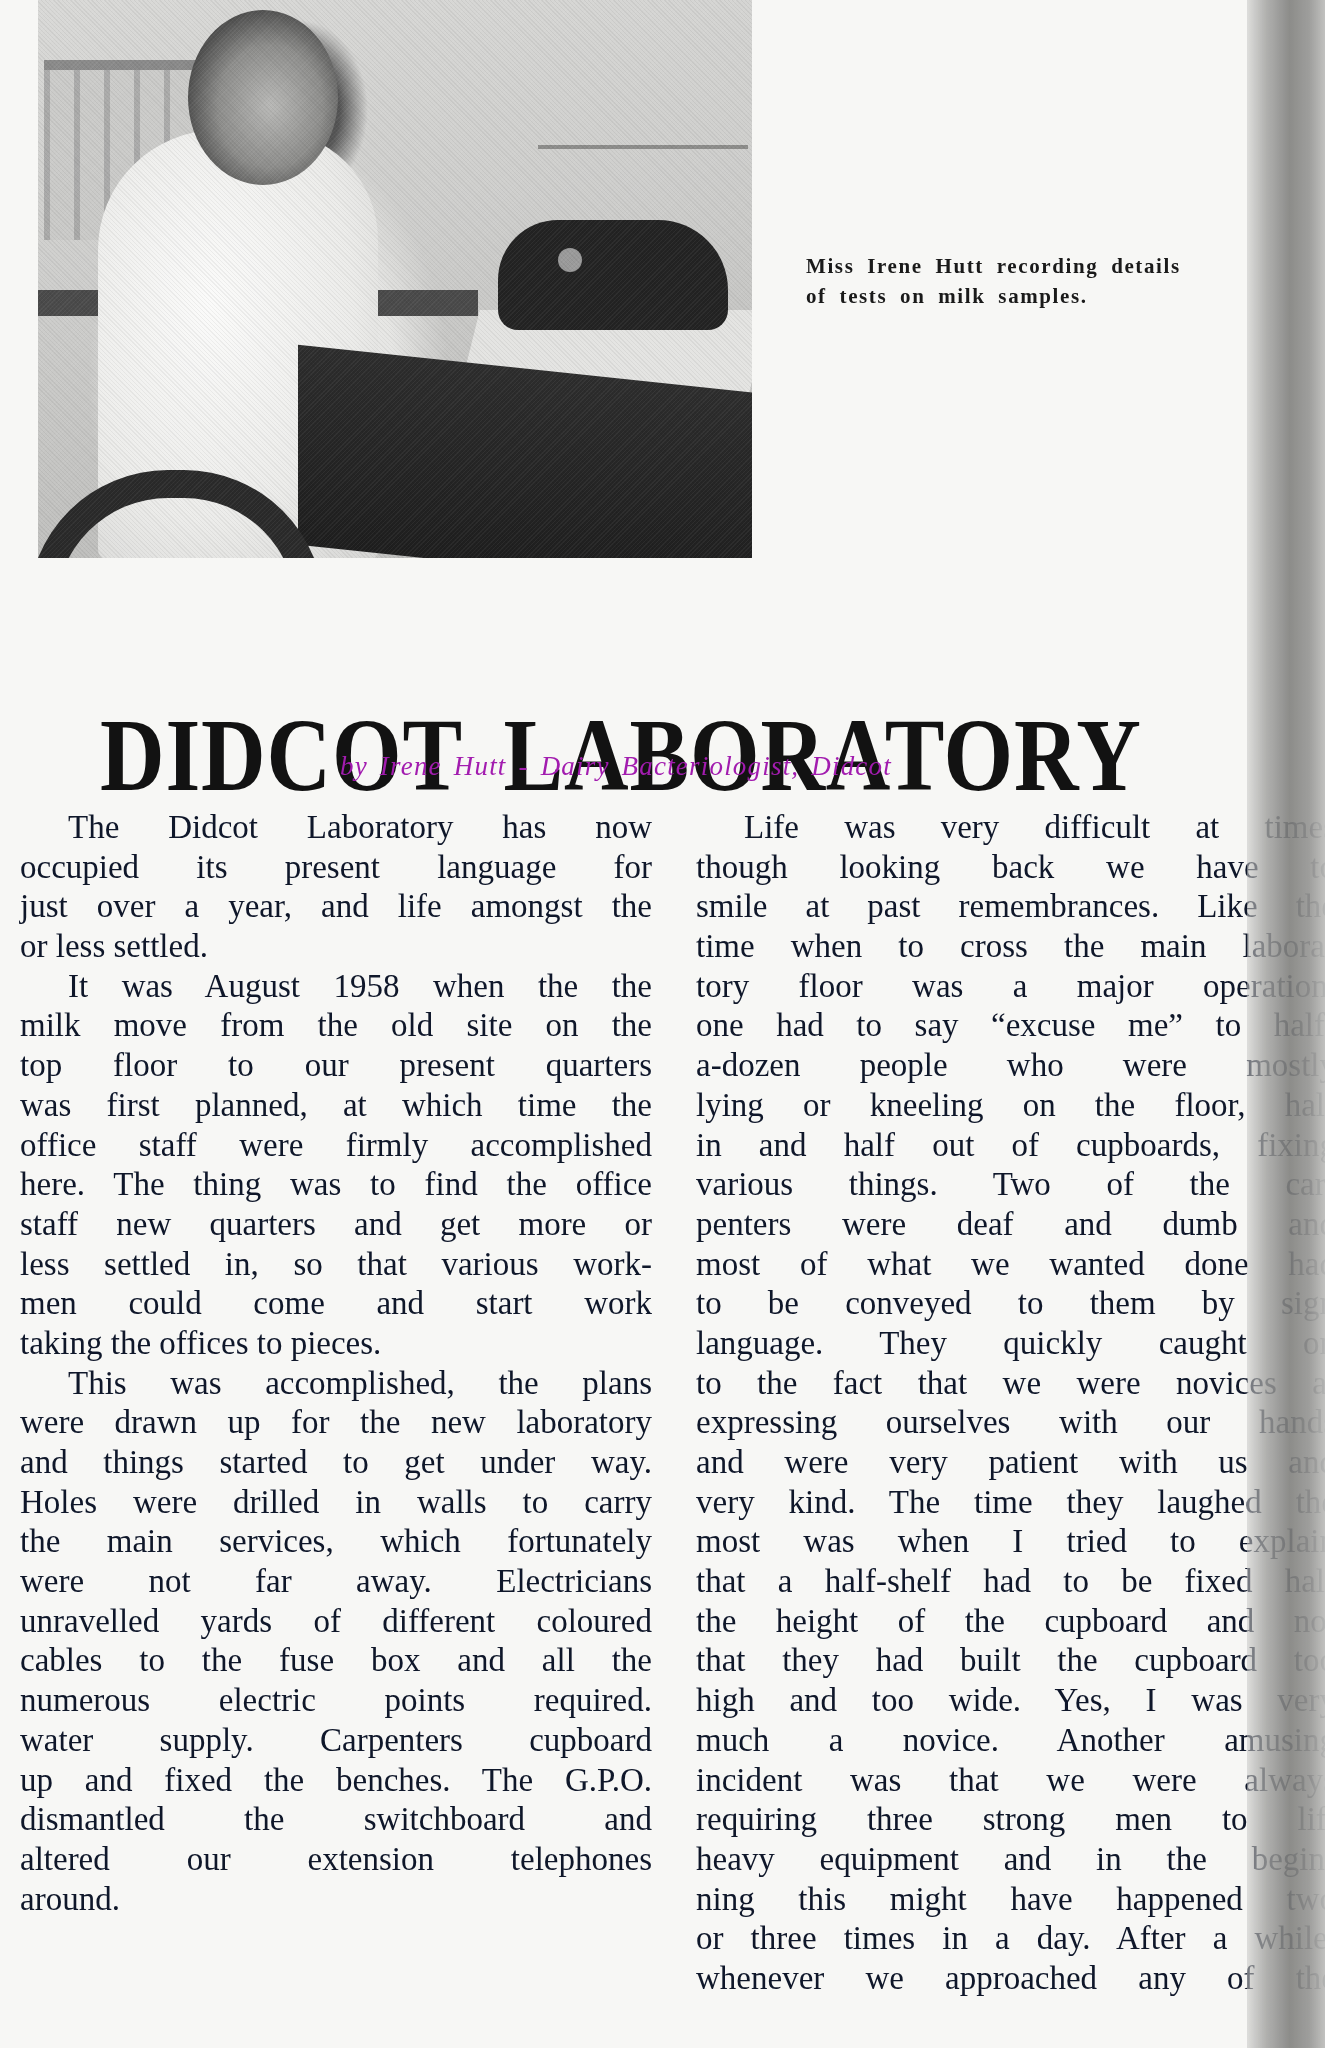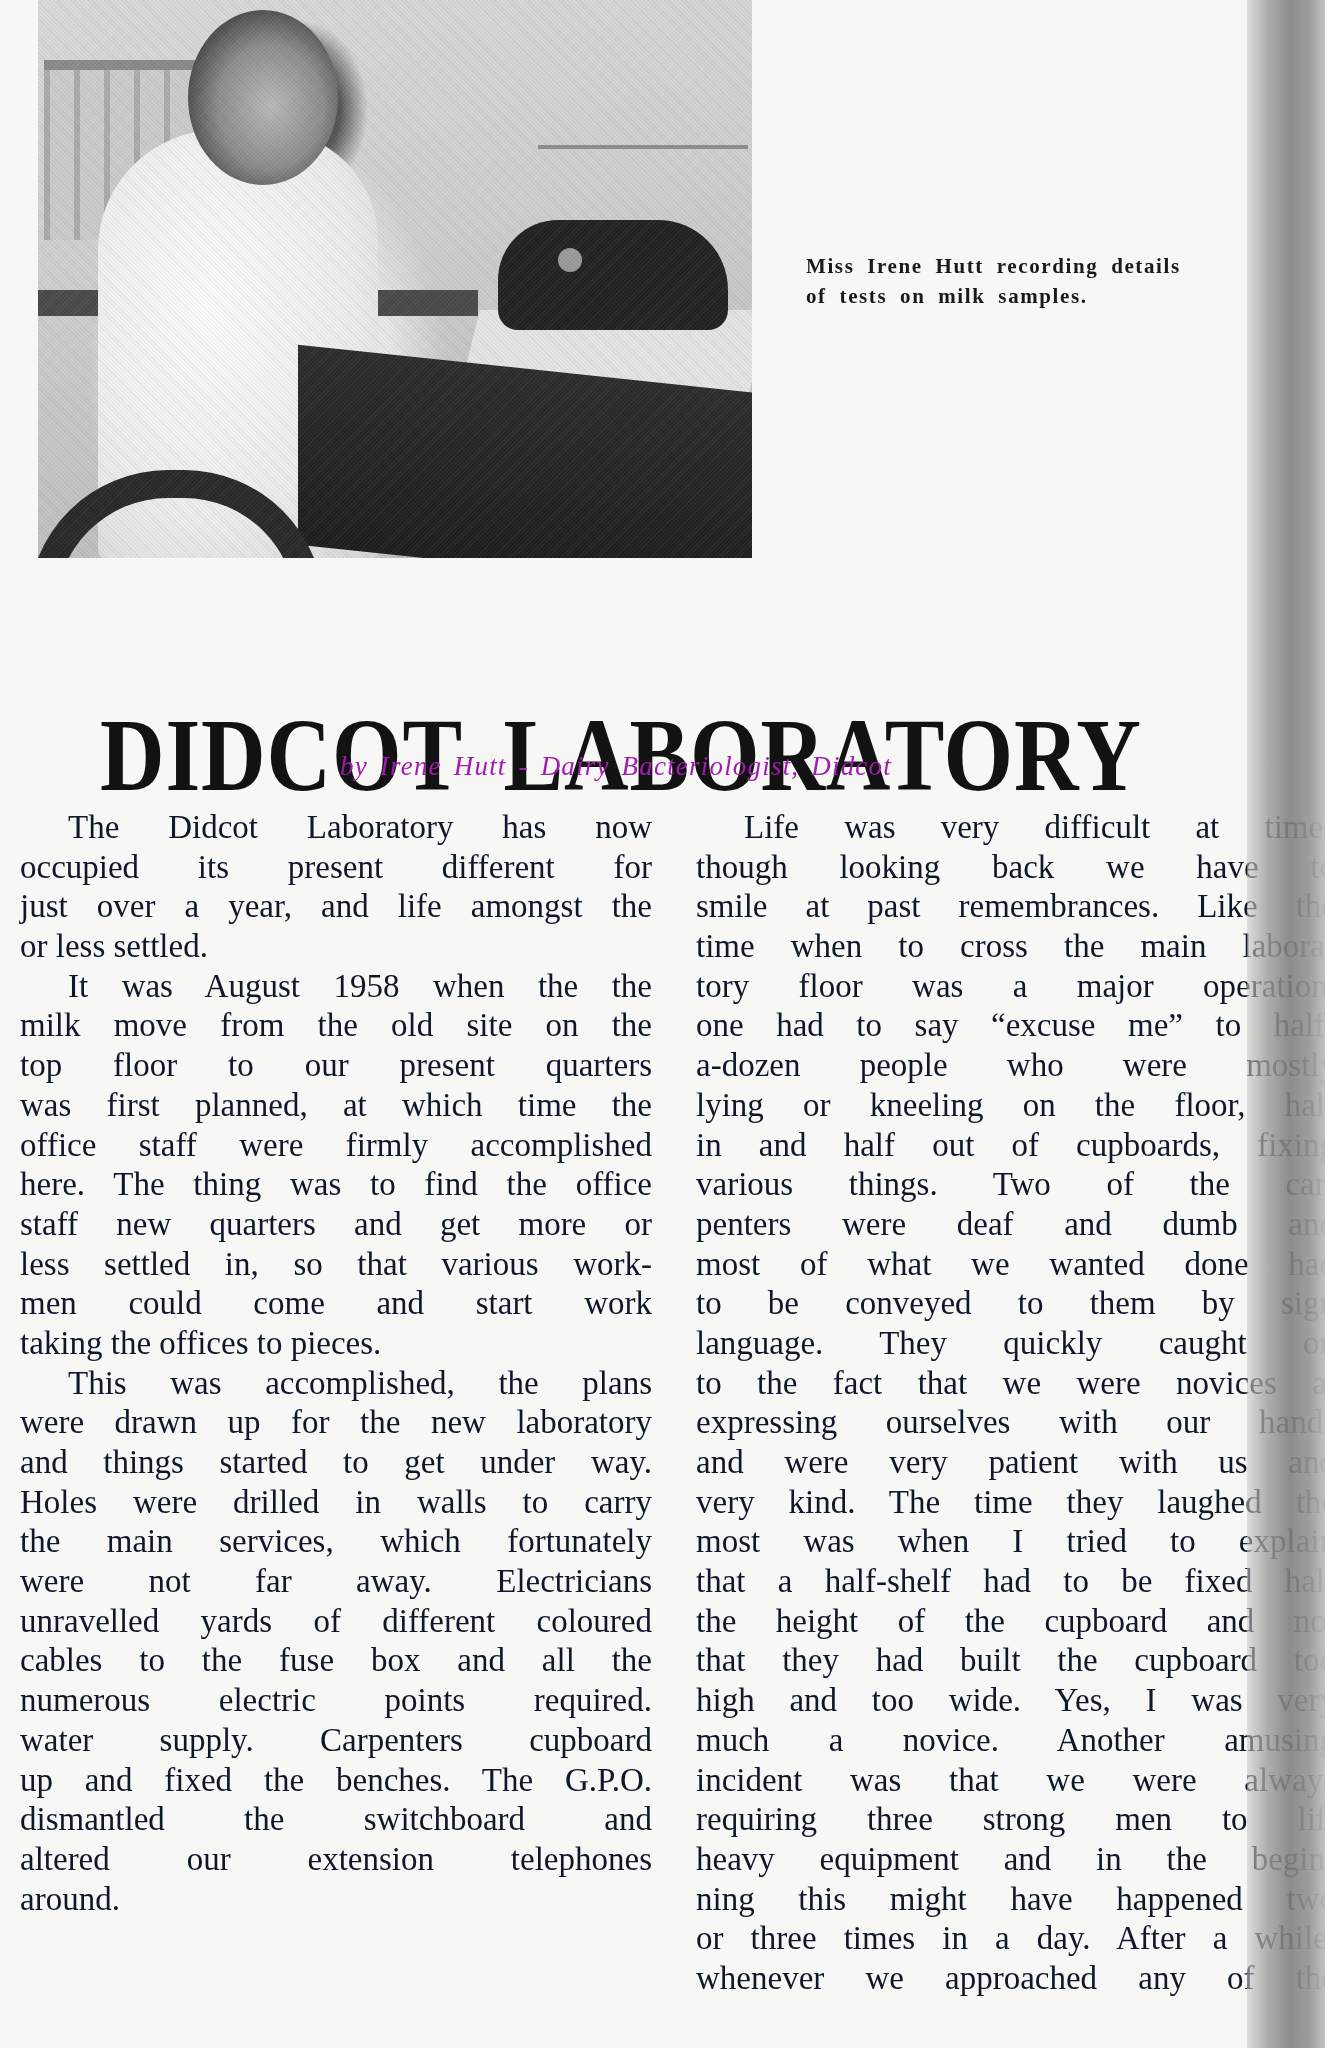--- a/index.html
+++ b/index.html
@@ -214,21 +214,21 @@
 <div class="caption">
   <span>Miss Irene Hutt recording details</span>
   <span>of tests on milk samples.</span>
 </div>
 
 <h1 class="headline">DIDCOT LABORATORY</h1>
 <div class="byline">by Irene Hutt - Dairy Bacteriologist, Didcot</div>
 
 <div class="column left">
   <span class="line indent">The Didcot Laboratory has now</span>
-  <span class="line">occupied its present different for</span>
+  <span class="line">occupied its present language for</span>
   <span class="line">just over a year, and life amongst the</span>
   <span class="line last">or less settled.</span>
   <span class="line indent">It was August 1958 when the the</span>
   <span class="line">milk move from the old site on the</span>
   <span class="line">top floor to our present quarters</span>
   <span class="line">was first planned, at which time the</span>
   <span class="line">office staff were firmly accomplished</span>
   <span class="line">here. The thing was to find the office</span>
   <span class="line">staff new quarters and get more or</span>
   <span class="line">less settled in, so that various work-</span>

